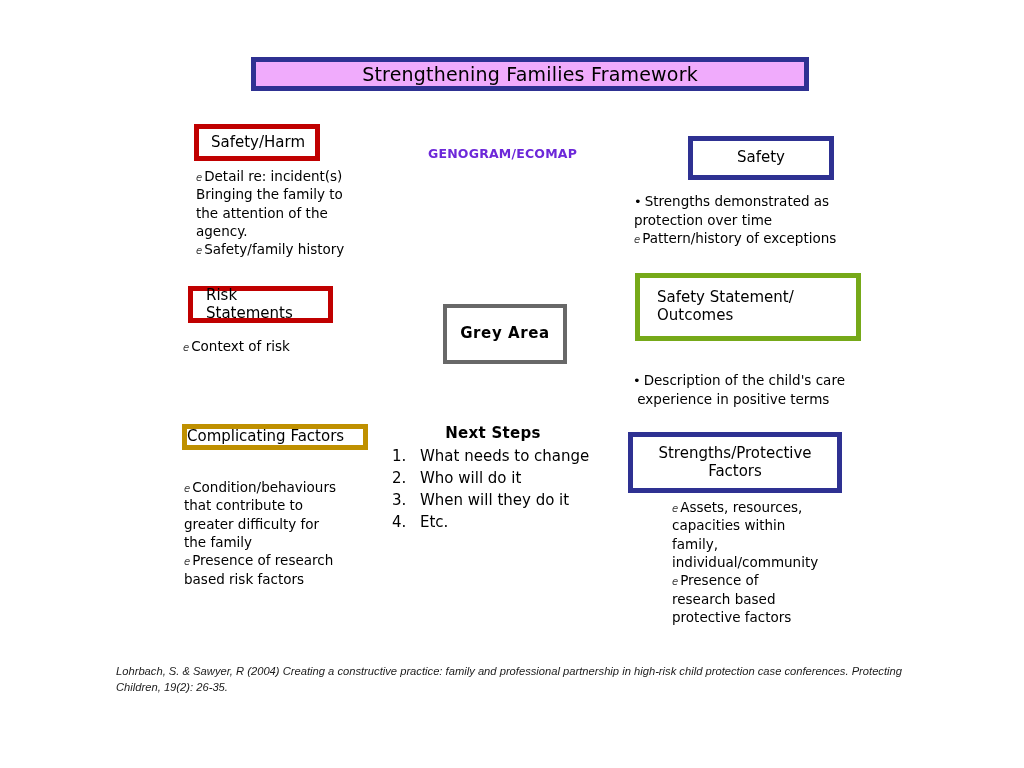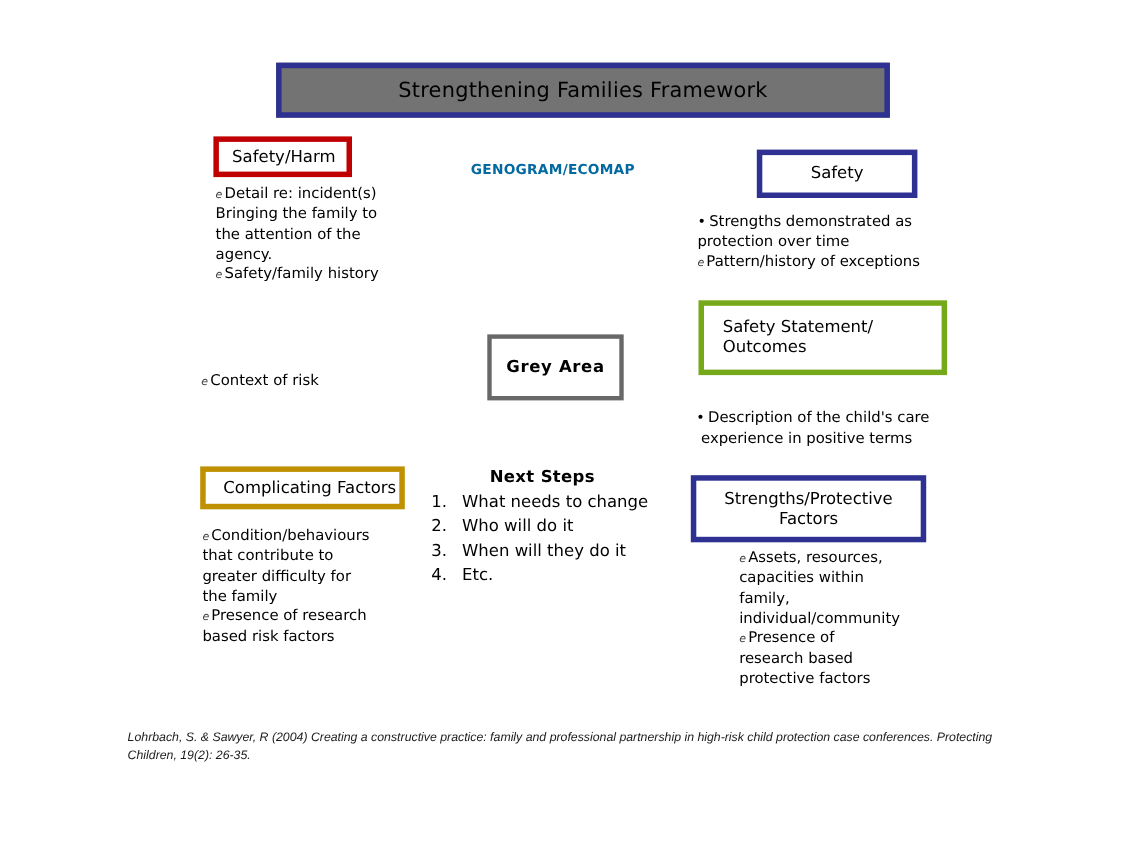--- a/index.html
+++ b/index.html
@@ -19,23 +19,23 @@
     position: absolute;
     inset: 0;
   }
 
   
   .title-box {
     position: absolute;
     left: 251px;
     top: 57px;
     width: 558px;
-    height: 50px;
+    height: 34px;
     border: 5px solid #2E3192;
-    background: #737373;
+    background: #f0abfc;
     box-sizing: border-box;
     display: flex;
     align-items: center;
     justify-content: center;
   }
   .title-text {
     font-size: 19px;
     font-weight: 400;
     letter-spacing: 0.2px;
     color: #000;
@@ -61,23 +61,22 @@
     left: 194px; top: 124px; width: 126px; height: 37px;
     border: 5px solid #C00000;
     padding-left: 12px;
   }
   .box-risk {
     left: 188px; top: 286px; width: 145px; height: 37px;
     border: 5px solid #C00000;
     padding-left: 13px;
   }
   .box-complicating {
-    left: 182px; top: 424px; width: 186px; height: 39px;
+    left: 182px; top: 424px; width: 186px; height: 26px;
     border: 5px solid #BF9000;
-    padding-left: 16px;
   }
   .box-grey {
     left: 443px; top: 276px; width: 124px; height: 60px;
     border: 4px solid #686868;
     justify-content: center;
     margin-top: 28px;
   }
   .box-grey .hbox-label {
     text-align: center;
     font-weight: bold;
@@ -132,21 +131,21 @@
   .txt-safety-statement { left: 633px; top: 371px; width: 240px; }
   .txt-strengths { left: 672px; top: 498px; width: 185px; }
 
   
   .genogram {
     position: absolute;
     left: 428px; top: 146px;
     font-size: 12.5px;
     font-weight: bold;
     letter-spacing: 0.2px;
-    color: #0369a1;
+    color: #6d28d9;
     white-space: nowrap;
   }
 
   
   .nextsteps {
     position: absolute;
     left: 392px; top: 422px;
     width: 220px;
     font-size: 15px;
     line-height: 1.47;
@@ -190,20 +189,23 @@
     <div class="hbox-label">Safety/Harm</div>
   </div>
   <div class="tblock txt-danger">
       <div class="tline"><span class="bullet-e">e</span><span>Detail re: incident(s)</span></div>
       <div class="tline"><span>Bringing the family to</span></div>
       <div class="tline"><span>the attention of the</span></div>
       <div class="tline"><span>agency.</span></div>
       <div class="tline"><span class="bullet-e">e</span><span>Safety/family history</span></div>
     </div>
 
+  <div class="hbox box-risk">
+    <div class="hbox-label">Risk Statements</div>
+  </div>
   <div class="tblock txt-risk">
       <div class="tline"><span class="bullet-e">e</span><span>Context of risk</span></div>
     </div>
 
   <div class="hbox box-complicating">
     <div class="hbox-label">Complicating Factors</div>
   </div>
   <div class="tblock txt-compl">
       <div class="tline"><span class="bullet-e">e</span><span>Condition/behaviours</span></div>
       <div class="tline"><span>that contribute to</span></div>

